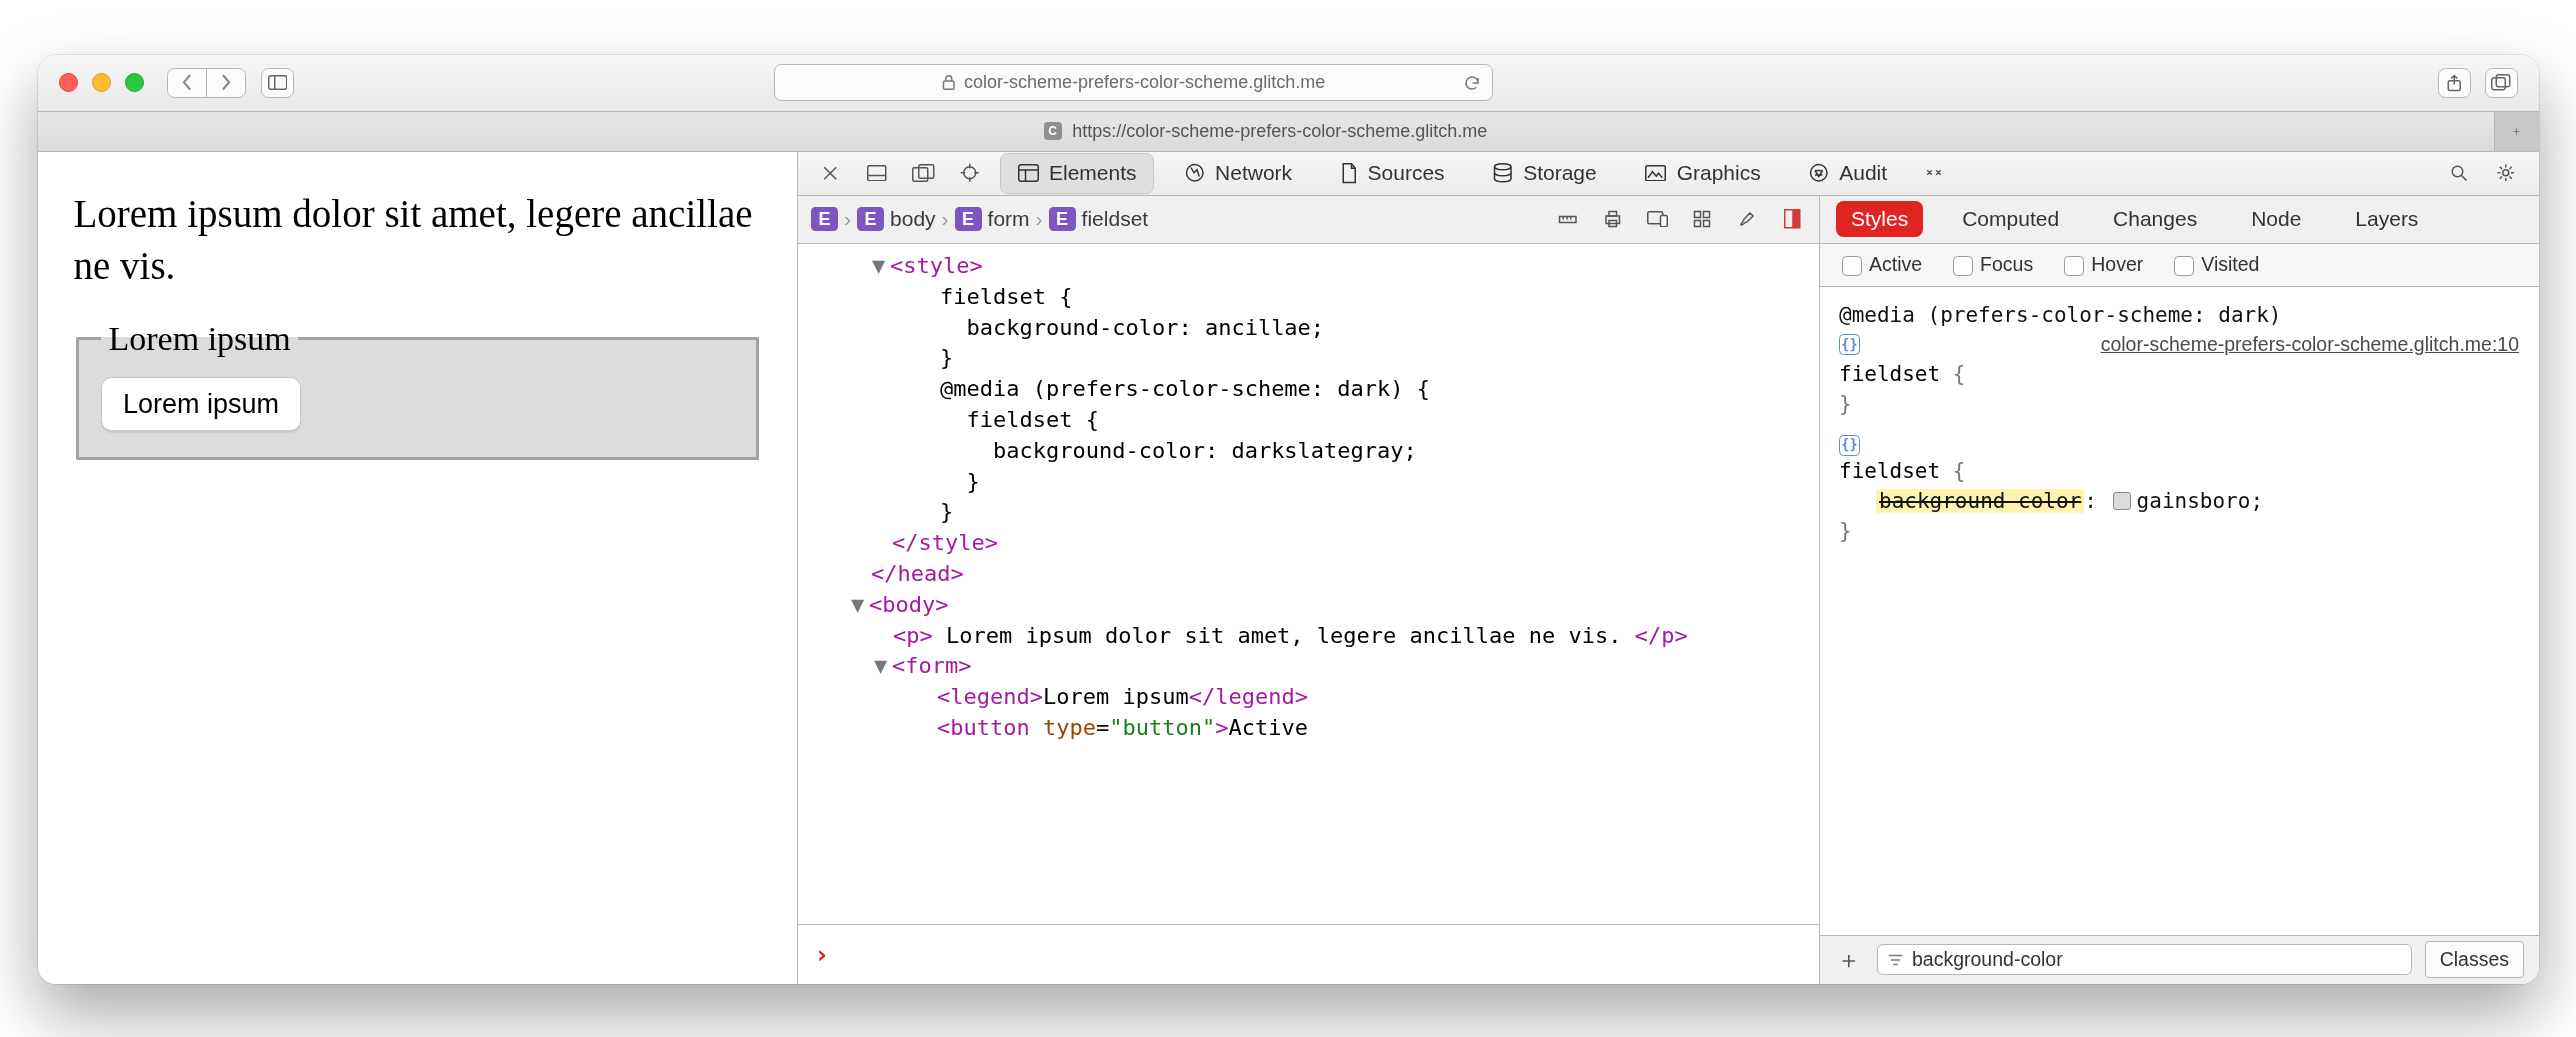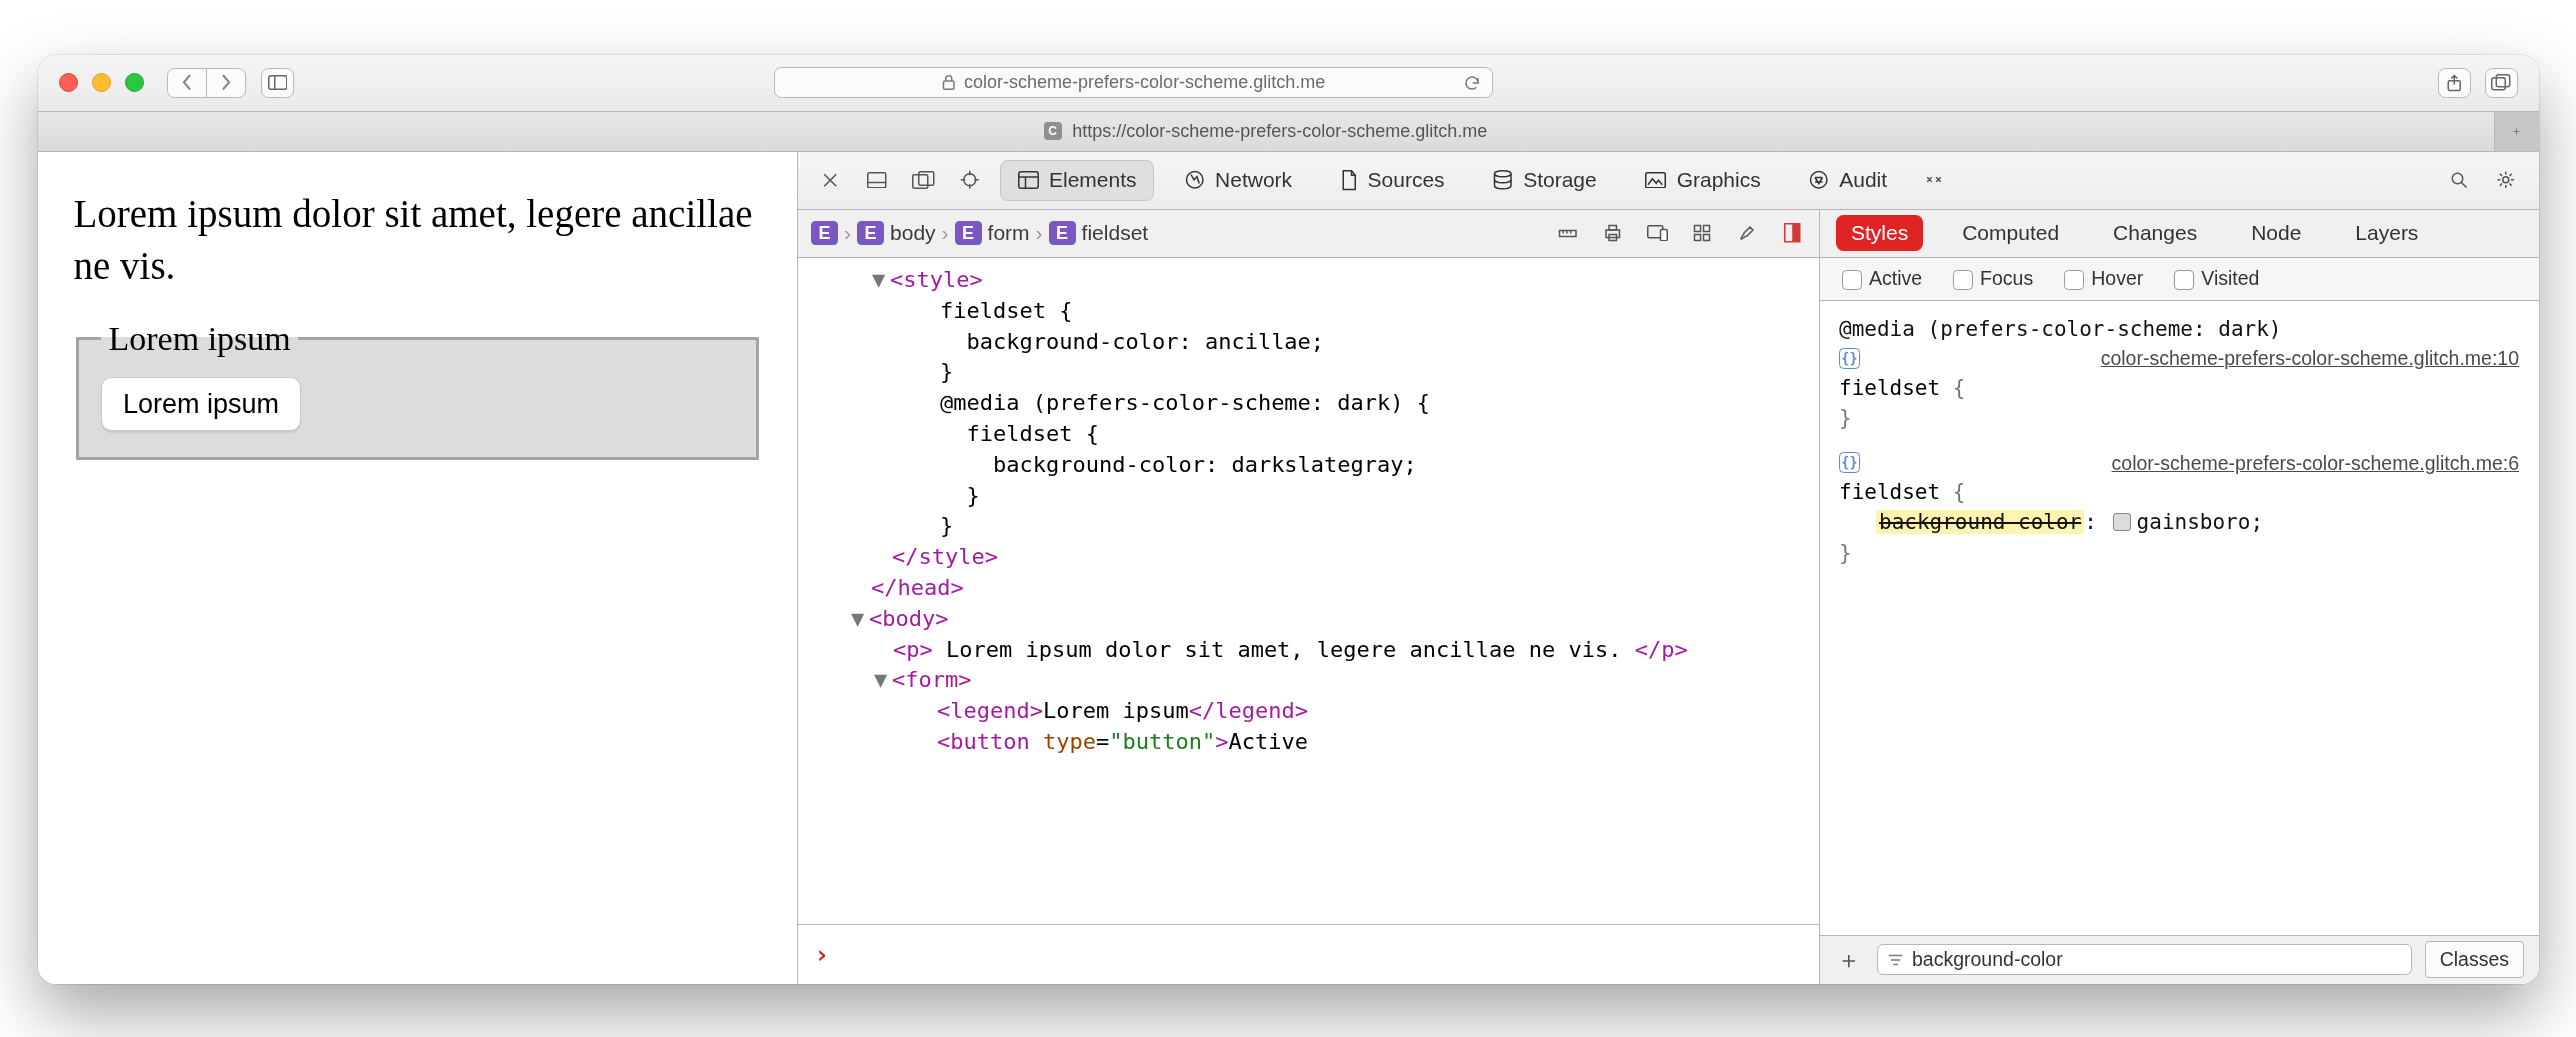--- a/index.html
+++ b/index.html
@@ -44,42 +44,42 @@
   .traffic{display:flex;gap:13.5px;margin-right:7.5px}
   .dot{width:19.5px;height:19.5px;border-radius:50%}
   .dot.red{background:#ff5f57;border:0.7px solid #e14038}
   .dot.yellow{background:#febc2e;border:0.7px solid #dba023}
   .dot.green{background:#28c840;border:0.7px solid #1fa732}
   .nav{display:flex;gap:0}
   .pill{width:40px;height:30px;border:0.7px solid var(--border);display:flex;align-items:center;justify-content:center;background:#fbfbfb;color:#888}
   .pill:first-child{border-radius:7.5px 0 0 7.5px}
   .pill:last-child{border-radius:0 7.5px 7.5px 0;margin-left:-0.7px}
   .tbicon{width:33px;height:30px;border:0.7px solid var(--border);border-radius:7.5px;display:flex;align-items:center;justify-content:center;background:#fbfbfb;color:#666}
-  .url{flex:0 0 auto;margin:0 auto;min-width:719px;height:31px;border:0.7px solid var(--border);border-radius:7.5px;background:#fbfbfb;display:flex;align-items:center;justify-content:center;gap:9px;color:#6b6b6b;font-size:18px;padding:0 15px;position:relative}
+  .url{flex:0 0 auto;margin:0 auto;min-width:719px;height:37px;border:0.7px solid var(--border);border-radius:7.5px;background:#fbfbfb;display:flex;align-items:center;justify-content:center;gap:9px;color:#6b6b6b;font-size:18px;padding:0 15px;position:relative}
   .url .reload{position:absolute;right:10.5px;color:#7a7a7a}
   .rightgroup{display:flex;gap:13.5px;margin-left:auto}
 
   
   .tabstrip{height:40px;background:linear-gradient(#e7e7e7,#dadada);border-bottom:0.7px solid var(--border);display:flex;align-items:stretch}
   .tab{flex:1;display:flex;align-items:center;justify-content:center;gap:10.5px;color:#555;font-size:18px}
   .favicon{width:18px;height:18px;border-radius:3.7px;background:#8f8f8f;color:#fff;display:flex;align-items:center;justify-content:center;font-size:12px;font-weight:700}
   .newtab{width:45px;display:flex;align-items:center;justify-content:center;color:#666;border-left:0.7px solid var(--border);background:#c7c7c7}
 
   
   .main{flex:1;display:flex;min-height:0}
   .page{width:760px;border-right:0.7px solid var(--border);padding:36px 36px;background:#fff;font-family:Georgia,'Times New Roman',serif;color:#000}
   .page p{font-size:39px;line-height:1.35;margin:0 0 27px}
   .page fieldset{border:3px solid #a3a3a3;background:#dcdcdc;padding:19.5px 22.5px 25.5px;border-radius:1.5px}
   .page legend{font-size:34px;padding:0 7.5px;background:transparent}
   .page button{font-family:var(--sans);font-size:27px;padding:10.5px 21px;border-radius:10.5px;border:0.7px solid #c7c7c7;background:#fff;box-shadow:0 1.5px 1.5px rgba(0,0,0,.08)}
 
   .devtools{flex:1;display:flex;flex-direction:column;min-width:0}
 
   
-  .dtbar{height:58px;background:linear-gradient(#f6f6f6,#ececec);border-bottom:0.7px solid var(--border);display:flex;align-items:center;gap:13.5px;padding:0 16.5px;font-size:21px;color:#333}
+  .dtbar{height:44px;background:linear-gradient(#f6f6f6,#ececec);border-bottom:0.7px solid var(--border);display:flex;align-items:center;gap:13.5px;padding:0 16.5px;font-size:21px;color:#333}
   .dticon{width:33px;height:33px;display:flex;align-items:center;justify-content:center;color:#555}
   .dttab{display:flex;align-items:center;gap:10.5px;padding:7.5px 16.5px;border-radius:7.5px;border:0.7px solid transparent}
   .dttab.active{background:#dfdfdf;border-color:#c6c6c6}
   .spacer{flex:1}
 
   
   .dtbody{flex:1;display:flex;min-height:0}
   .elements{flex:1;display:flex;flex-direction:column;min-width:0;border-right:0.7px solid var(--border)}
   .crumbs{height:48px;background:var(--toolbar);border-bottom:0.7px solid var(--border);display:flex;align-items:center;gap:6px;padding:0 13.5px;font-family:var(--sans);font-size:21px;color:#3a3a3a}
   .crumb-badge{background:#7d57c1;color:#fff;font-weight:700;border-radius:4.5px;padding:1.5px 7.5px;font-size:18px}
@@ -411,21 +411,20 @@
                 <span class="srcicon">{}</span>
                 <a class="srclink">color-scheme-prefers-color-scheme.glitch.me:10</a>
               </div>
               <div><span class="sel">fieldset</span> <span class="brace">{</span></div>
               <div><span class="brace">}</span></div>
             </div>
 
             <div class="rule strike">
               <div class="rulehead">
                 <span class="srcicon">{}</span>
-                <a class="srclink">color-scheme-prefers-color-scheme.glitch.me:6</a>
               </div>
               <div><span class="sel">fieldset</span> <span class="brace">{</span></div>
               <div class="prop"><span class="propname">background-color</span>: <span class="swatch" style="background:#dcdcdc"></span><span>gainsboro</span>;</div>
               <div><span class="brace">}</span></div>
             </div>
           </div>
 
           <div class="filterbar">
             <div class="plus">＋</div>
             <div class="filter">

